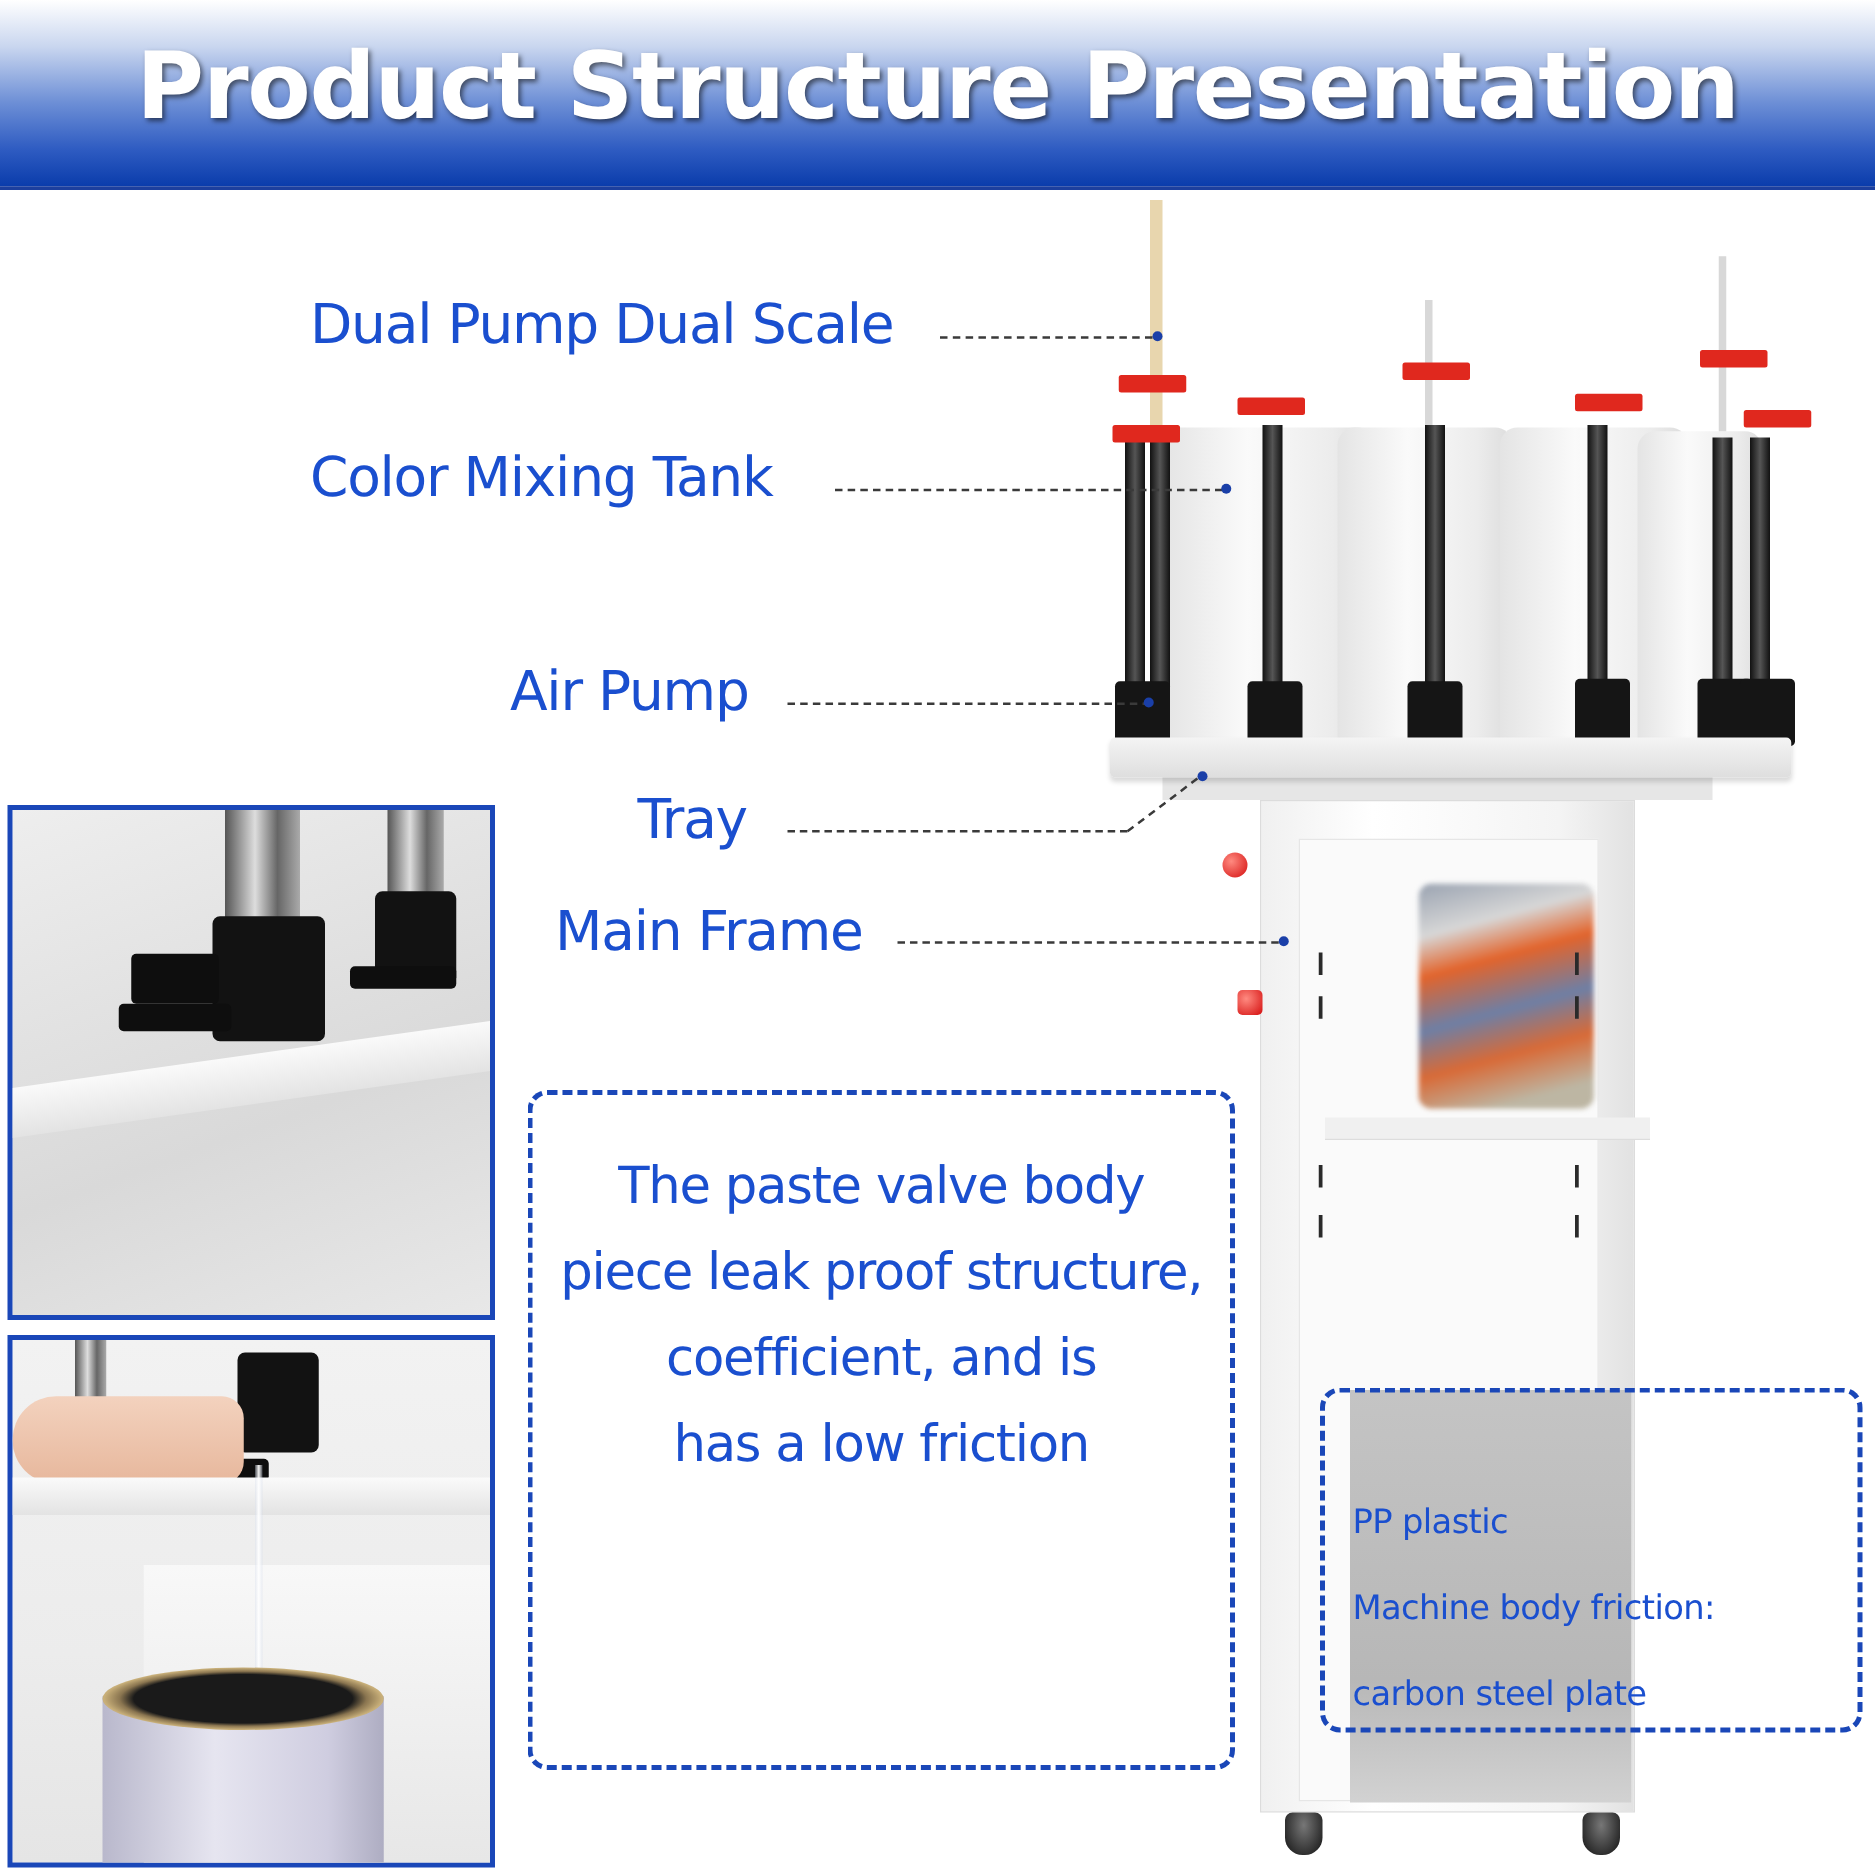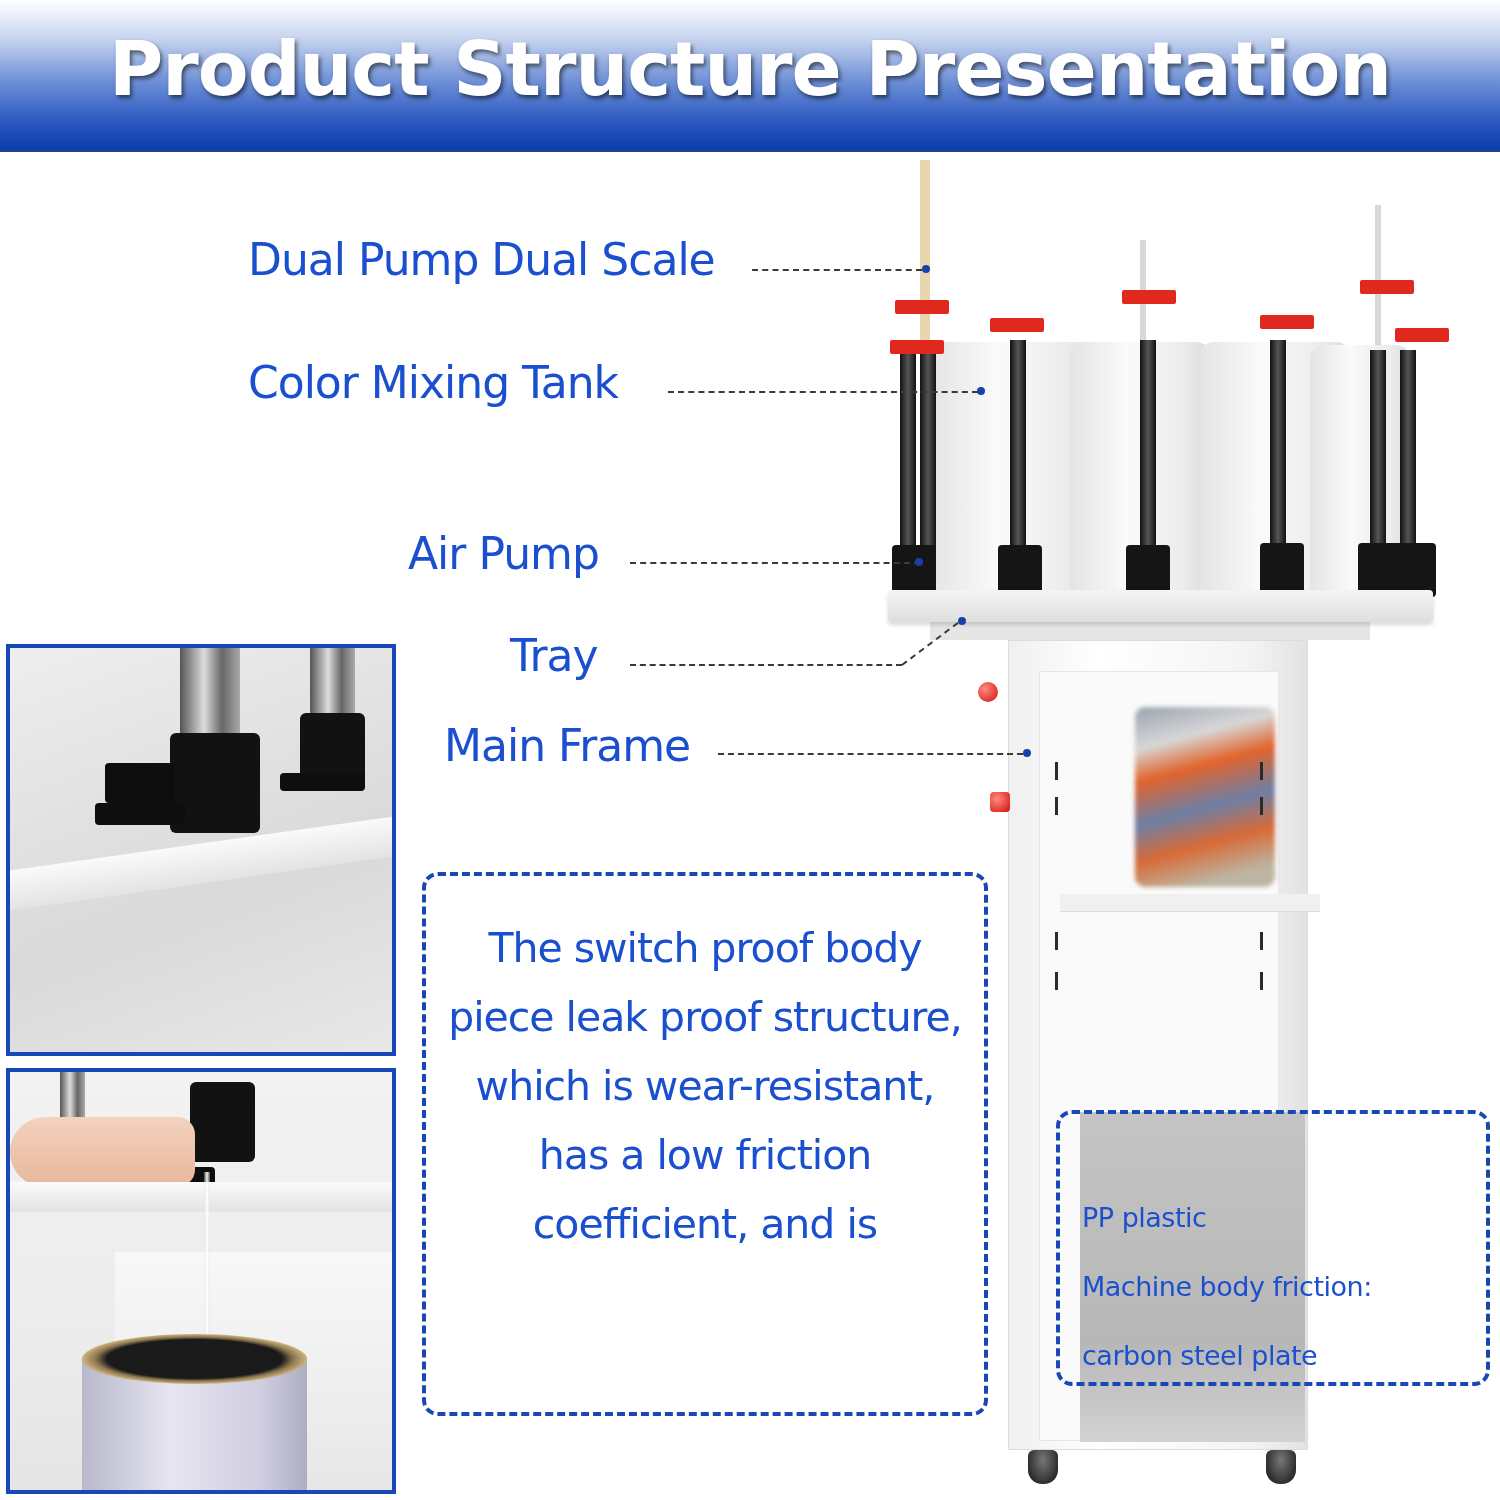--- a/index.html
+++ b/index.html
@@ -192,25 +192,24 @@
   <div class="ph-hand" style="left:0; top:45px; width:185px; height:70px;"></div>
   <div class="ph-shelf" style="left:0; top:110px; width:390px; height:30px;"></div>
   <div class="ph-shelf" style="left:105px; top:180px; width:285px; height:250px; background: linear-gradient(#f8f8f8,#e6e6e6);"></div>
   <div class="ph-stream" style="left:194px; top:100px; height:170px;"></div>
   <div class="ph-bucket" style="left:72px; top:285px; width:225px; height:145px;"></div>
   <div class="ph-bucket-rim" style="left:72px; top:262px; width:225px; height:50px;"></div>
 </div>
 
 <div class="info-box info-main">
   <div class="info-main-text">
-    <span>The switch proof body</span>
+    <span>The paste valve body</span>
     <span>piece leak proof structure,</span>
-    <span>which is wear-resistant,</span>
+    <span>coefficient, and is</span>
     <span>has a low friction</span>
-    <span>coefficient, and is</span>
   </div>
 </div>
 
 <div class="info-box info-mat">
   <div class="info-mat-line" style="top:88px;">PP plastic</div>
   <div class="info-mat-line" style="top:157px;">Machine body friction:</div>
   <div class="info-mat-line" style="top:226px;">carbon steel plate</div>
 </div>
 
 </body></html>

